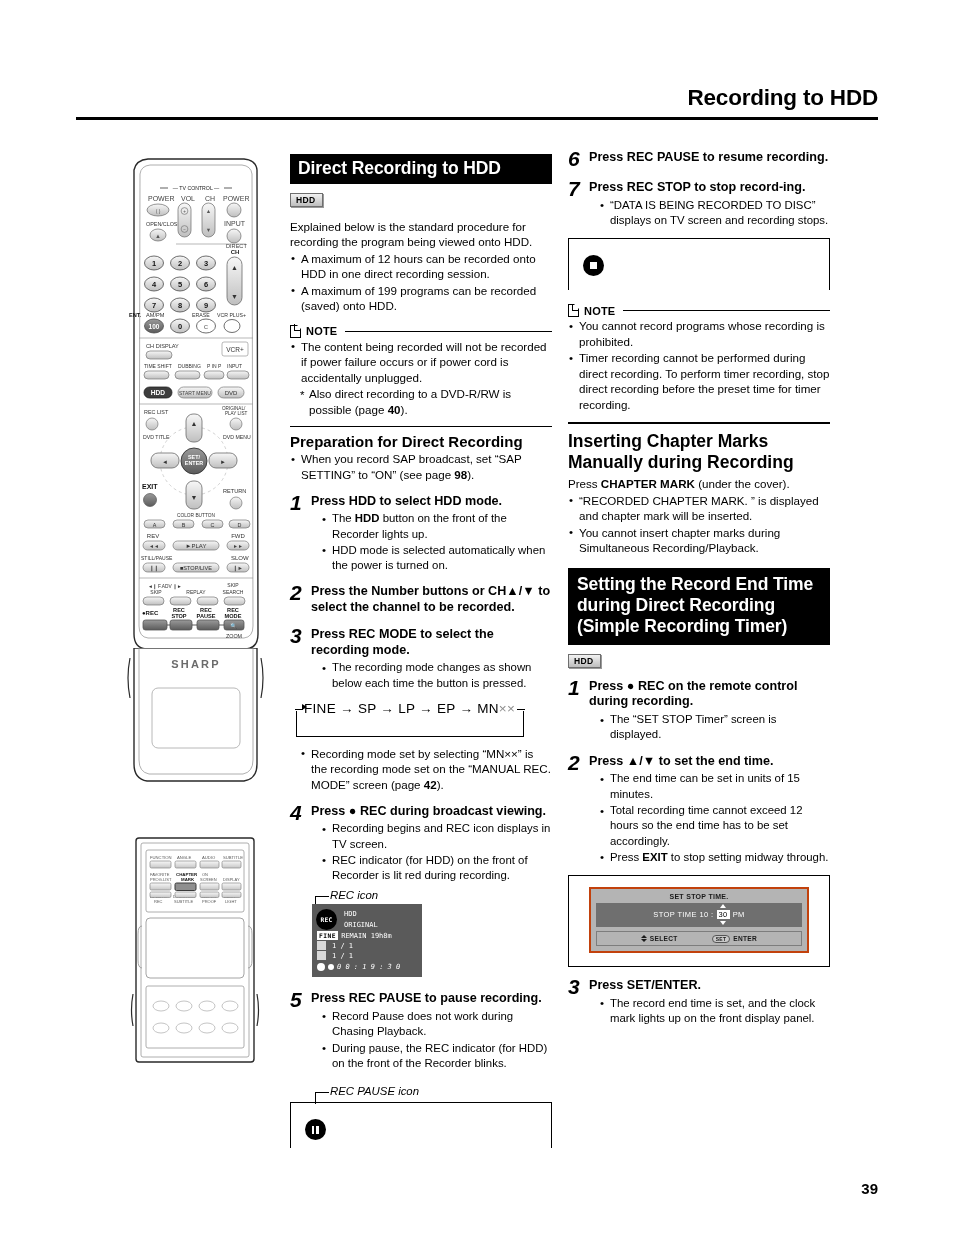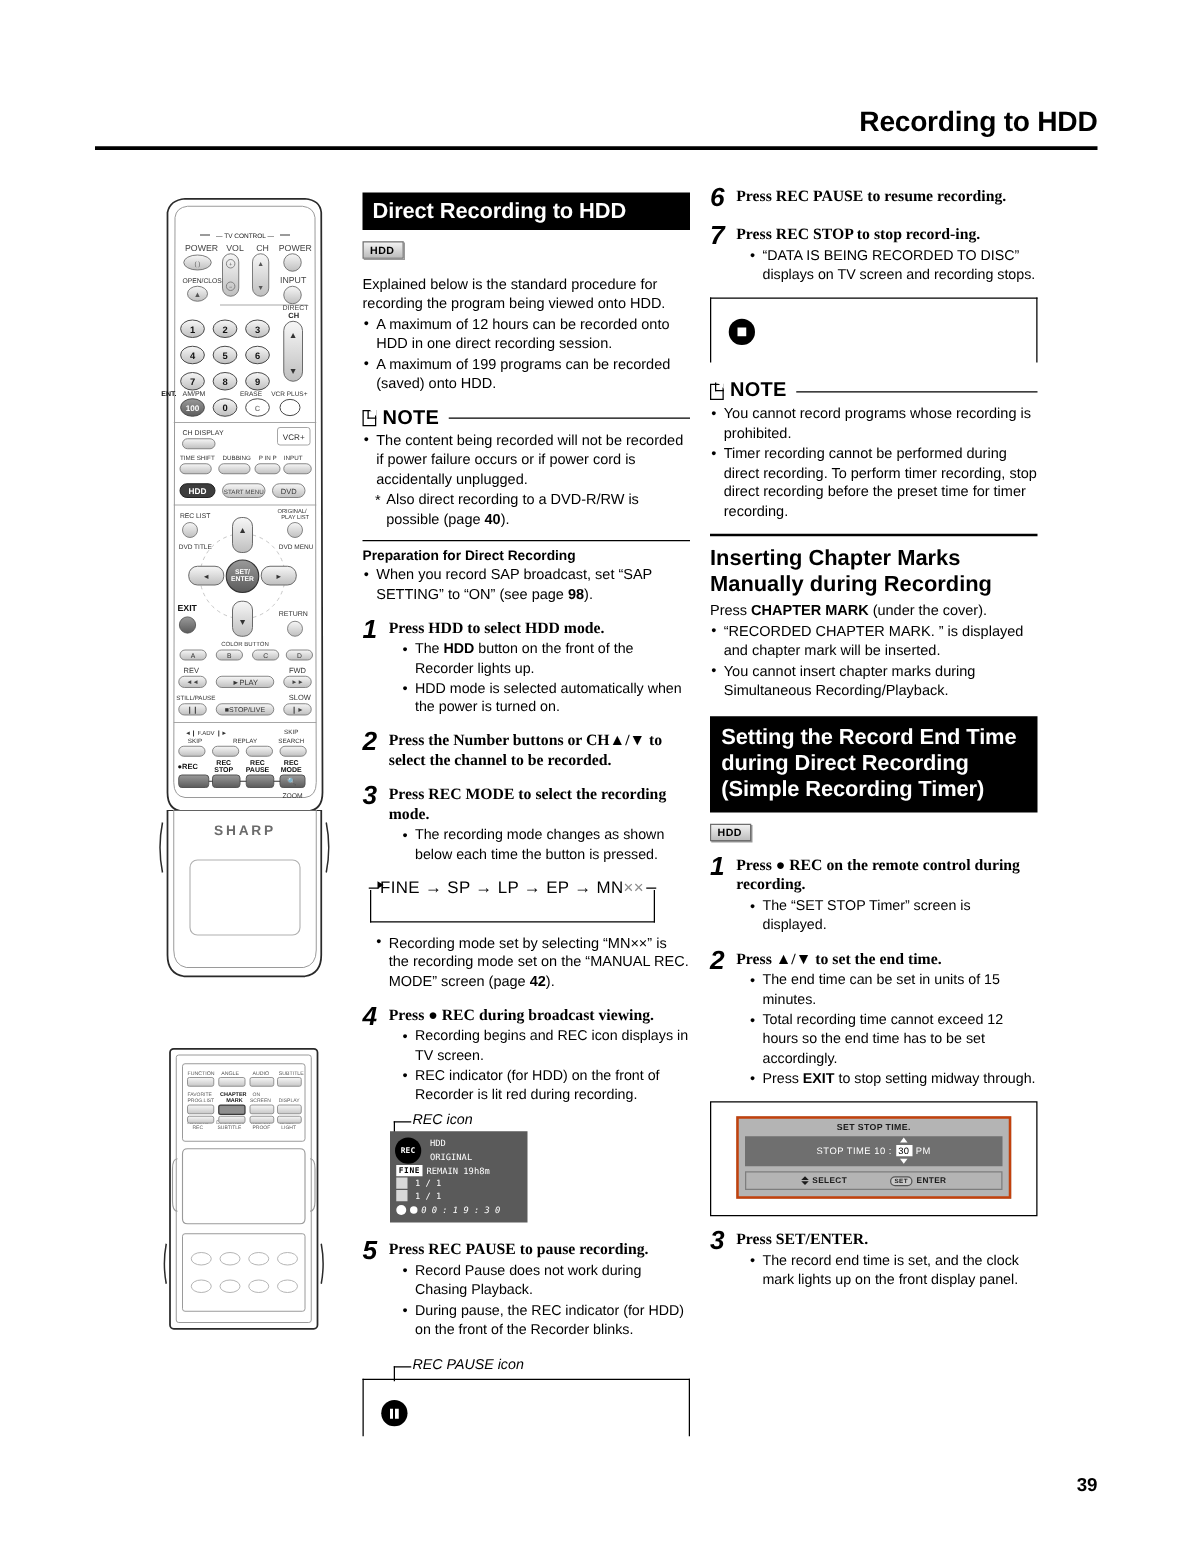--- a/index.html
+++ b/index.html
@@ -92,39 +92,39 @@
     border-top: 5px solid #fff;
   }
   .note-head .doc-ic:before {
     content: ""; position: absolute; right: -1.4px; top: -1.4px;
     width: 6px; height: 6px;
     border-left: 1.4px solid #000;
     border-bottom: 1.4px solid #000;
     transform: rotate(0deg);
     background: transparent;
   }
-  .note-head .lbl { font-size: 16px; font-weight: bold; letter-spacing: 0.2px; }
+  .note-head .lbl { font-size: 11px; font-weight: bold; letter-spacing: 0.2px; }
   .note-head .ln { flex: 1 1 auto; height: 0; border-top: 1.6px solid #000; margin-left: 3px; }
   .note-body { margin-top: 2px; }
 
   
   .hr-thin { border-top: 1.4px solid #000; margin-top: 9px; }
-  .sub-h { font-size: 11px; font-weight: bold; margin-top: 6px; }
+  .sub-h { font-size: 15px; font-weight: bold; margin-top: 6px; }
   .sub-h2 { font-size: 17.5px; font-weight: bold; line-height: 1.16; margin-top: 7px; }
 
   
   .step { display: flex; margin-top: 11px; }
   .step .num {
     font-size: 21px; font-weight: bold; font-style: italic;
     width: 21px; flex: 0 0 21px; line-height: 0.95;
     margin-top: -1px;
   }
   .step .sbody { flex: 1 1 auto; }
   .step .stitle {
-    font-size: 12.6px; font-weight: bold; line-height: 1.25; font-family: Liberation Serif, serif;
+    font-size: 12.6px; font-weight: bold; line-height: 1.25;
   }
   .step ul.bl { margin-top: 2px; padding-left: 10px; }
   .step ul.bl > li { font-size: 11.4px; }
 
   b, strong { font-weight: bold; }
 
   
   .flowbox { margin-top: 10px; position: relative; height: 44px; }
   .flowbox .ftext {
     font-size: 13.5px; letter-spacing: 0.3px;

